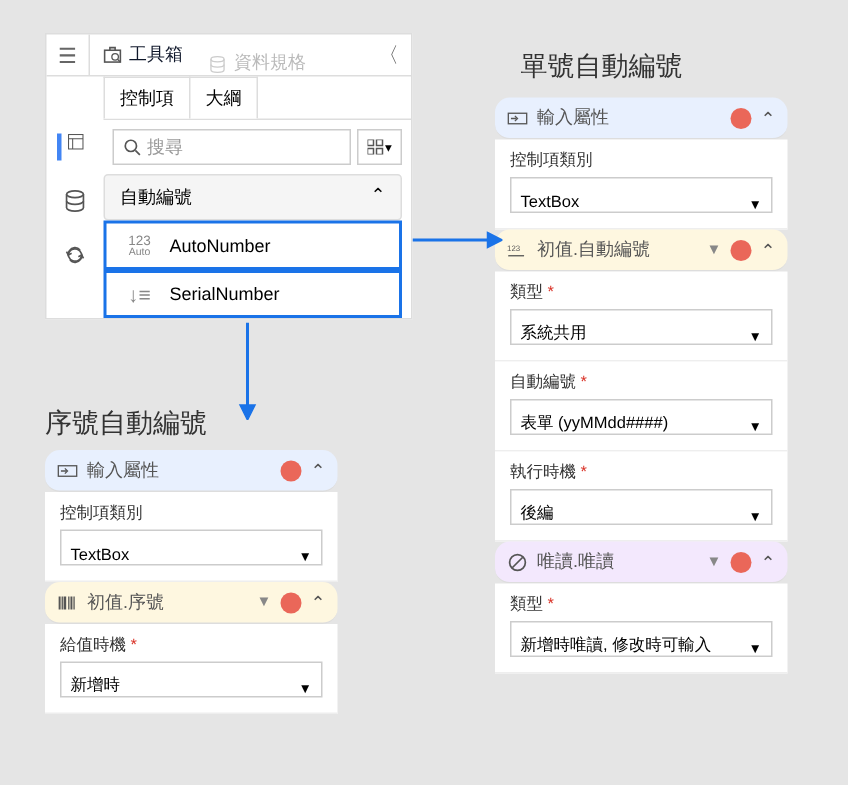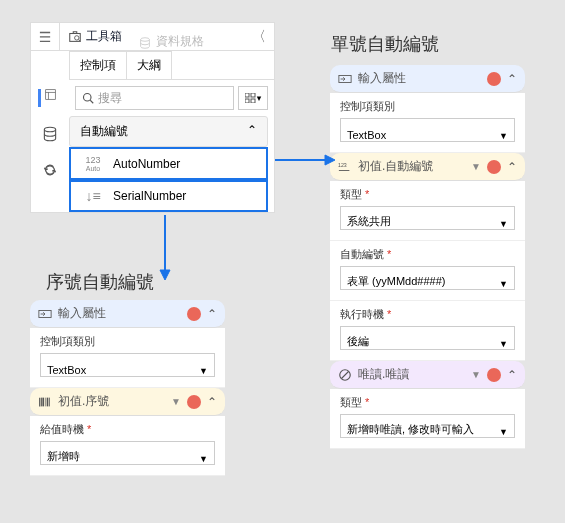--- a/index.html
+++ b/index.html
@@ -18,22 +18,22 @@
 .search-row { margin-left: 38px; display: flex; gap: 4px; padding: 6px; }
 .search-box { flex: 1; border: 1px solid #ccc; height: 24px; display: flex; align-items: center; padding: 0 6px; color: #999; gap: 4px; }
 .opts-btn { width: 30px; height: 24px; border: 1px solid #ccc; display: flex; align-items: center; justify-content: center; font-size: 10px; }
 .group-header { margin-left: 38px; padding: 6px 10px; display: flex; justify-content: space-between; background: #f5f5f5; border: 1px solid #ddd; margin-right: 6px; border-radius: 3px; }
 .item { margin-left: 38px; margin-right: 6px; padding: 6px 8px; display: flex; align-items: center; gap: 6px; border: 2px solid transparent; cursor: pointer; }
 .item.boxed { border: 2px solid #1a73e8; }
 .item-icon { width: 28px; font-size: 9px; color: #888; text-align: center; }
 .serial-icon { font-size: 14px; }
 
 .heading { position: absolute; font-size: 18px; color: #333; font-weight: 400; }
-.h-serial { left: 46px; top: 270px; text-align: center; }
-.h-auto { left: 331px; top: 32px; }
+.h-serial { left: 30px; top: 270px; text-align: center; }
+.h-auto { left: 347px; top: 32px; }
 
 .panel { position: absolute; width: 195px; }
 .panel-serial { left: 30px; top: 300px; }
 .panel-auto { left: 330px; top: 65px; }
 
 .section-head { display: flex; align-items: center; padding: 5px 8px; gap: 6px; border-bottom: 1px solid #ddd; border-radius: 10px; }
 .sh-blue { background: #e8f0fe; }
 .sh-yellow { background: #fef7e0; }
 .sh-purple { background: #f3e8fd; }
 .sh-title { flex: 1; color: #555; }

